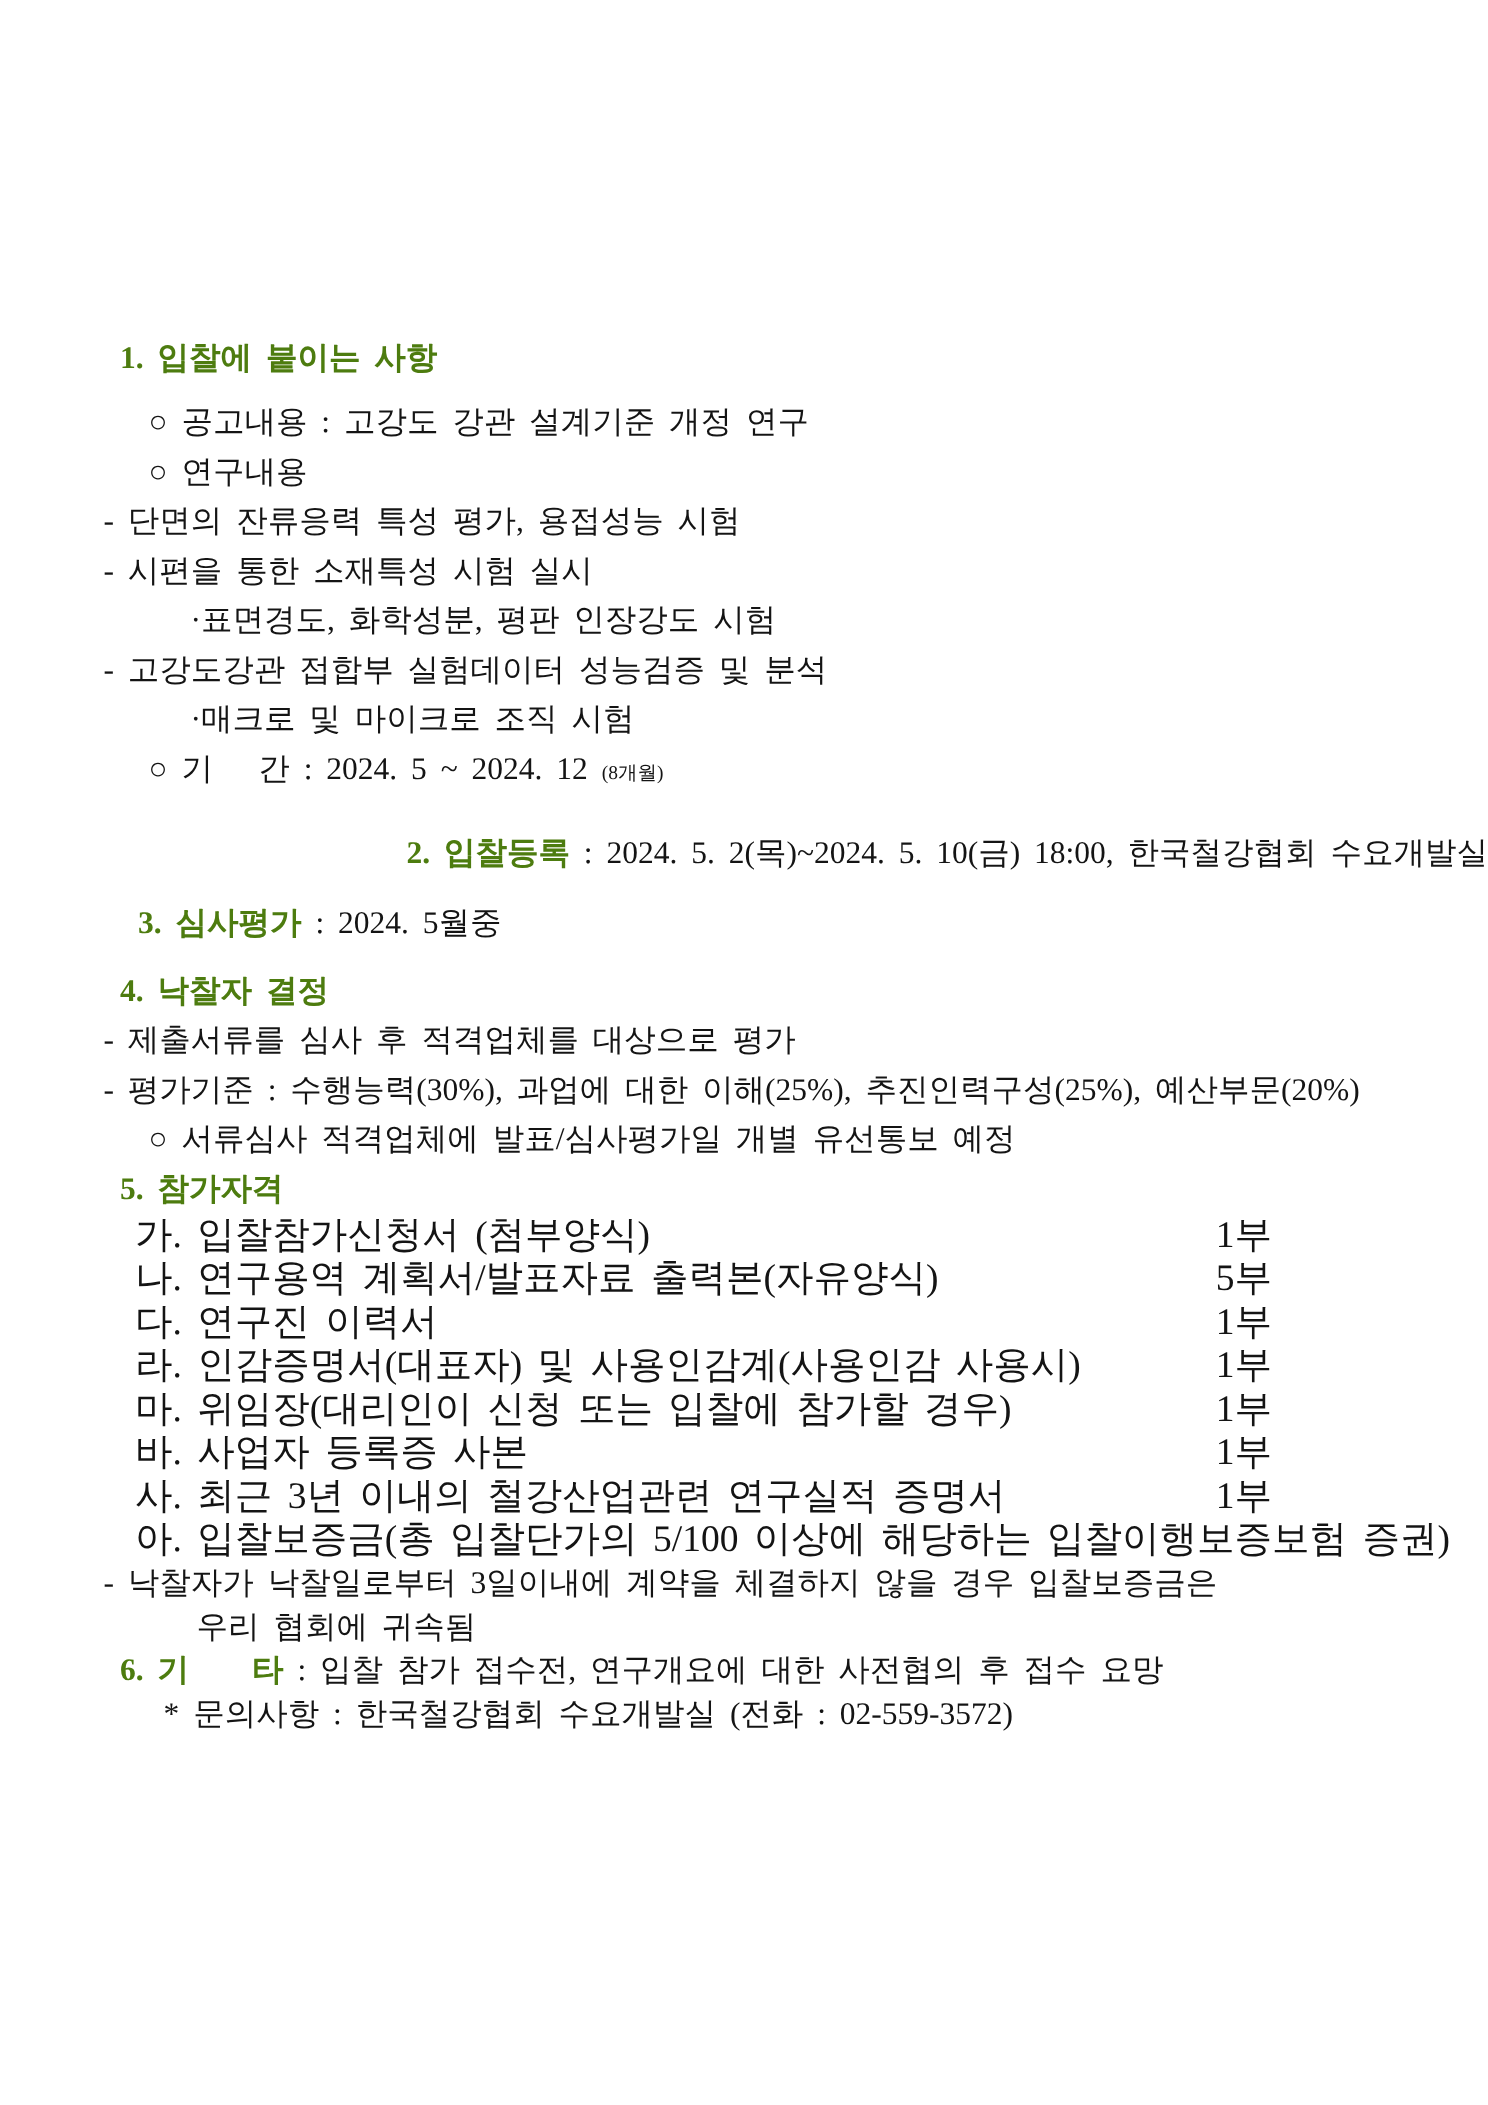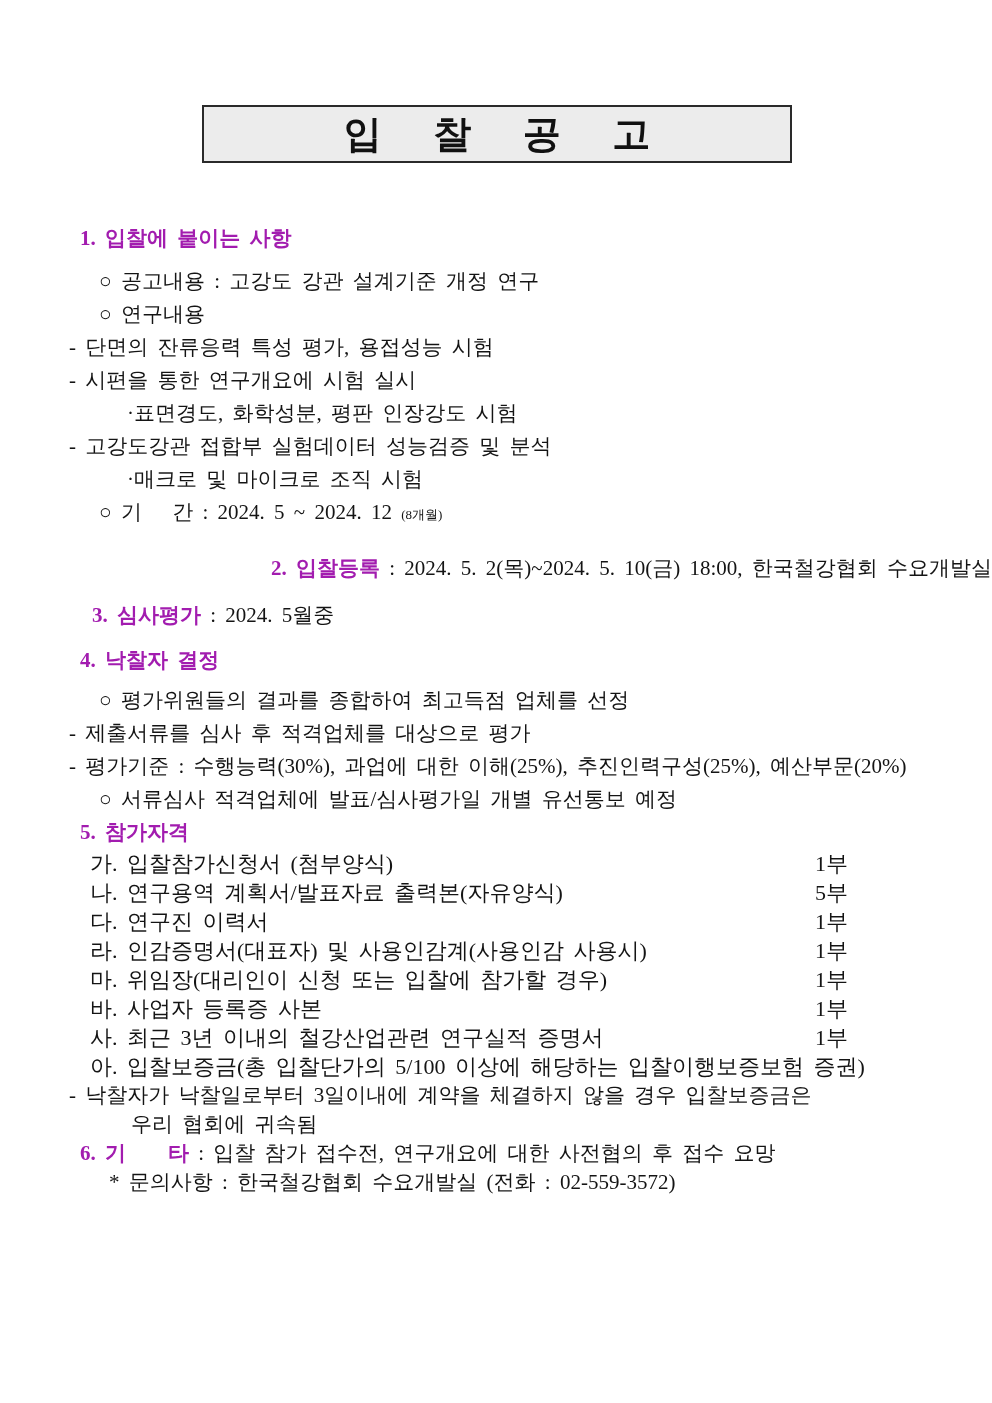--- a/index.html
+++ b/index.html
@@ -19,68 +19,64 @@
     display:flex;align-items:center;justify-content:center;
   }
   .title-box .title-text{
     font-size:38px;font-weight:700;color:#111;
     letter-spacing:21px;text-indent:21px;white-space:pre;
   }
   .content{position:absolute;left:0;top:222px;width:992px;}
   .line{white-space:pre;font-size:21px;word-spacing:4px;}
   .lh33{line-height:33px;min-height:33px;}
   .lh29{line-height:29px;min-height:29px;}
-  .bold{font-weight:bold;color:#a21caf;}
+  .bold{font-weight:bold;color:#4d7c0f;}
   .ml-h{padding-left:80px;}
   .ml-c{padding-left:99px;}
   .ml-d{padding-left:69px;}
   .ml-dot{padding-left:127px;}
   .ml-cont{padding-left:131px;}
   .ml-star{padding-left:109px;}
   .small{font-size:13px;}
   .mt10{margin-top:10px;}
   .mt21{margin-top:21px;text-align:right;}
   .mt14{margin-top:14px;margin-left:12px;}
   .mt12{margin-top:12px;}
   .mt7{margin-top:7px;}
   .att-row{
     display:flex;box-sizing:border-box;
     width:848px;padding-left:90px;
-    font-size:22px;line-height:29px;min-height:29px;word-spacing:4px;
+    font-size:25px;line-height:29px;min-height:29px;word-spacing:4px;
   }
   .att-row .lbl{white-space:pre;}
   .att-row .cnt{margin-left:auto;white-space:pre;text-align:center;}
 </style>
 </head>
 <body>
 
 <div class="page">
 
-  <div class="title-box">
-    <span class="title-text">입 찰 공 고</span>
-  </div>
 
   <div class="content">
 
     <div class="line lh33 ml-h bold">1. 입찰에 붙이는 사항</div>
     <div class="line lh33 mt10 ml-c">○ 공고내용 : 고강도 강관 설계기준 개정 연구</div>
     <div class="line lh33 ml-c">○ 연구내용</div>
     <div class="line lh33 ml-d">- 단면의 잔류응력 특성 평가, 용접성능 시험</div>
-    <div class="line lh33 ml-d">- 시편을 통한 연구개요에 시험 실시</div>
+    <div class="line lh33 ml-d">- 시편을 통한 소재특성 시험 실시</div>
     <div class="line lh33 ml-dot">·표면경도, 화학성분, 평판 인장강도 시험</div>
     <div class="line lh33 ml-d">- 고강도강관 접합부 실험데이터 성능검증 및 분석</div>
     <div class="line lh33 ml-dot">·매크로 및 마이크로 조직 시험</div>
     <div class="line lh33 ml-c"><span>○ 기　 간 : 2024. 5 ~ 2024. 12 </span><span class="small">(8개월)</span></div>
 
     <div class="line lh33 mt21 ml-h"><span class="bold">2. 입찰등록</span><span> : 2024. 5. 2(목)~2024. 5. 10(금) 18:00, 한국철강협회 수요개발실</span></div>
 
     <div class="line lh33 mt14 ml-h"><span class="bold">3. 심사평가</span><span> : 2024. 5월중</span></div>
 
     <div class="line lh33 mt12 ml-h bold">4. 낙찰자 결정</div>
-    <div class="line lh33 mt7 ml-c">○ 평가위원들의 결과를 종합하여 최고득점 업체를 선정</div>
     <div class="line lh33 ml-d">- 제출서류를 심사 후 적격업체를 대상으로 평가</div>
     <div class="line lh33 ml-d">- 평가기준 : 수행능력(30%), 과업에 대한 이해(25%), 추진인력구성(25%), 예산부문(20%)</div>
     <div class="line lh33 ml-c">○ 서류심사 적격업체에 발표/심사평가일 개별 유선통보 예정</div>
 
     <div class="line lh33 ml-h bold">5. 참가자격</div>
     <div class="att-row">
         <span class="lbl">가. 입찰참가신청서 (첨부양식)</span>
         <span class="cnt">1부</span>
       </div>
     <div class="att-row">

